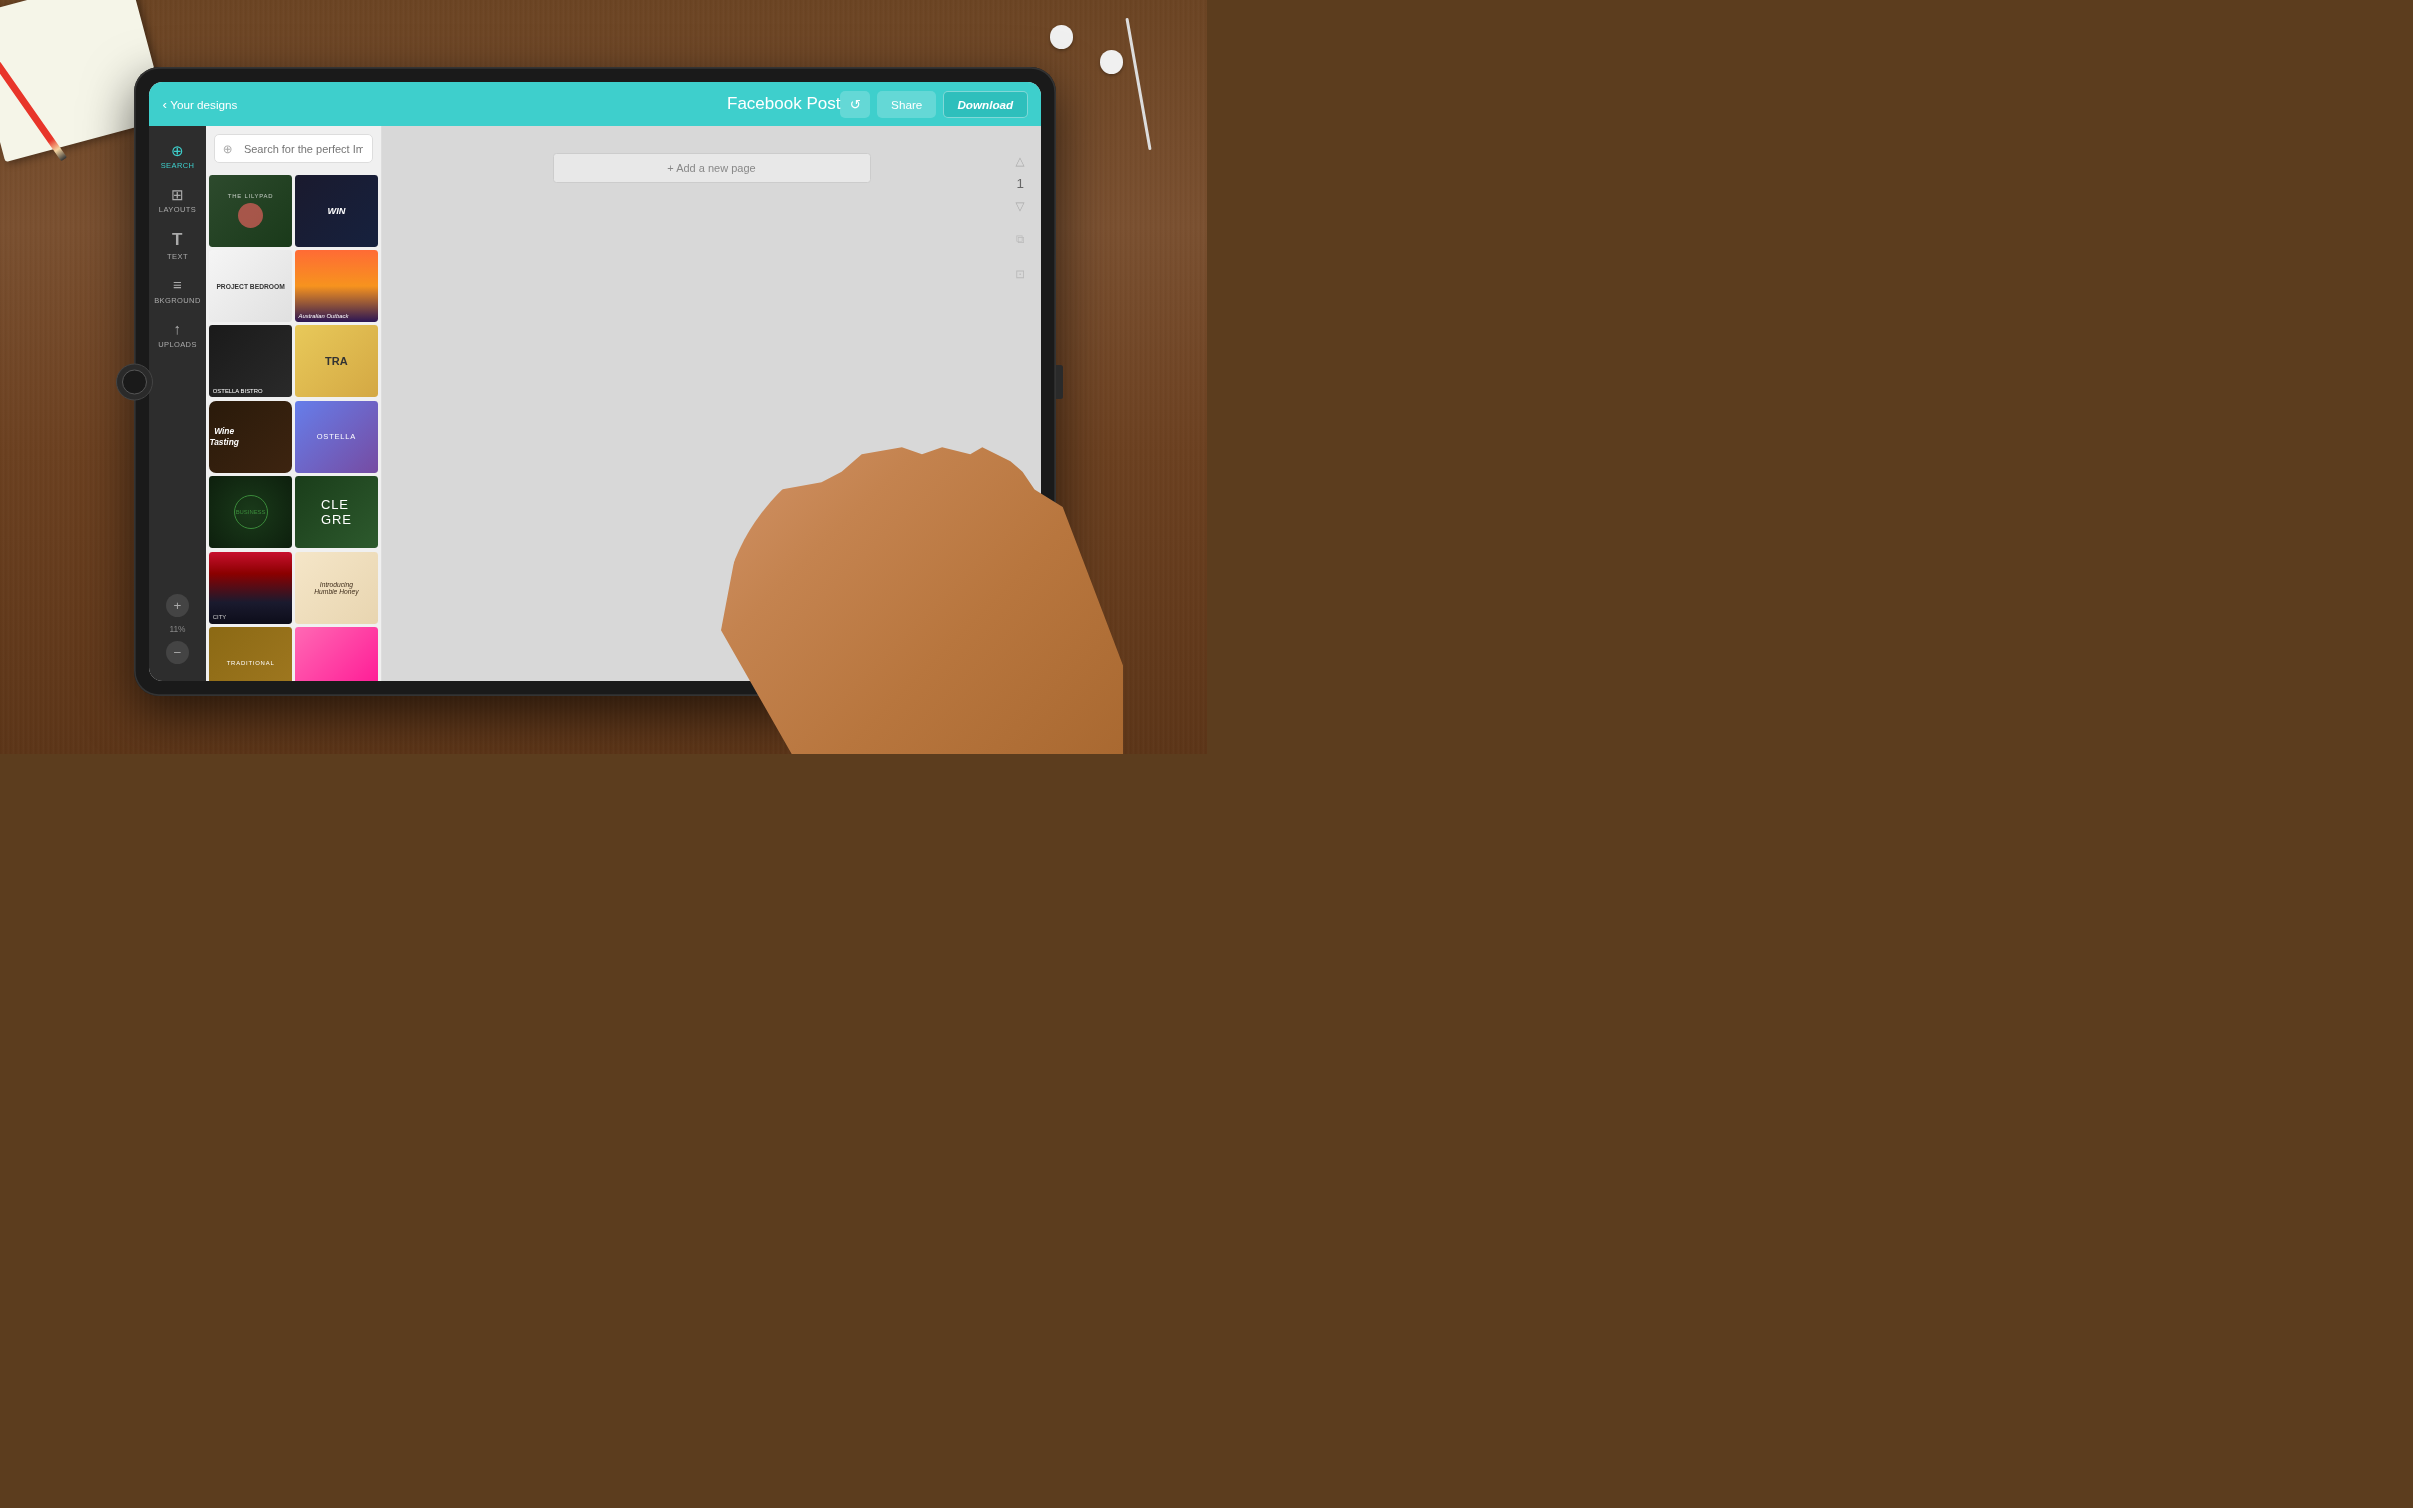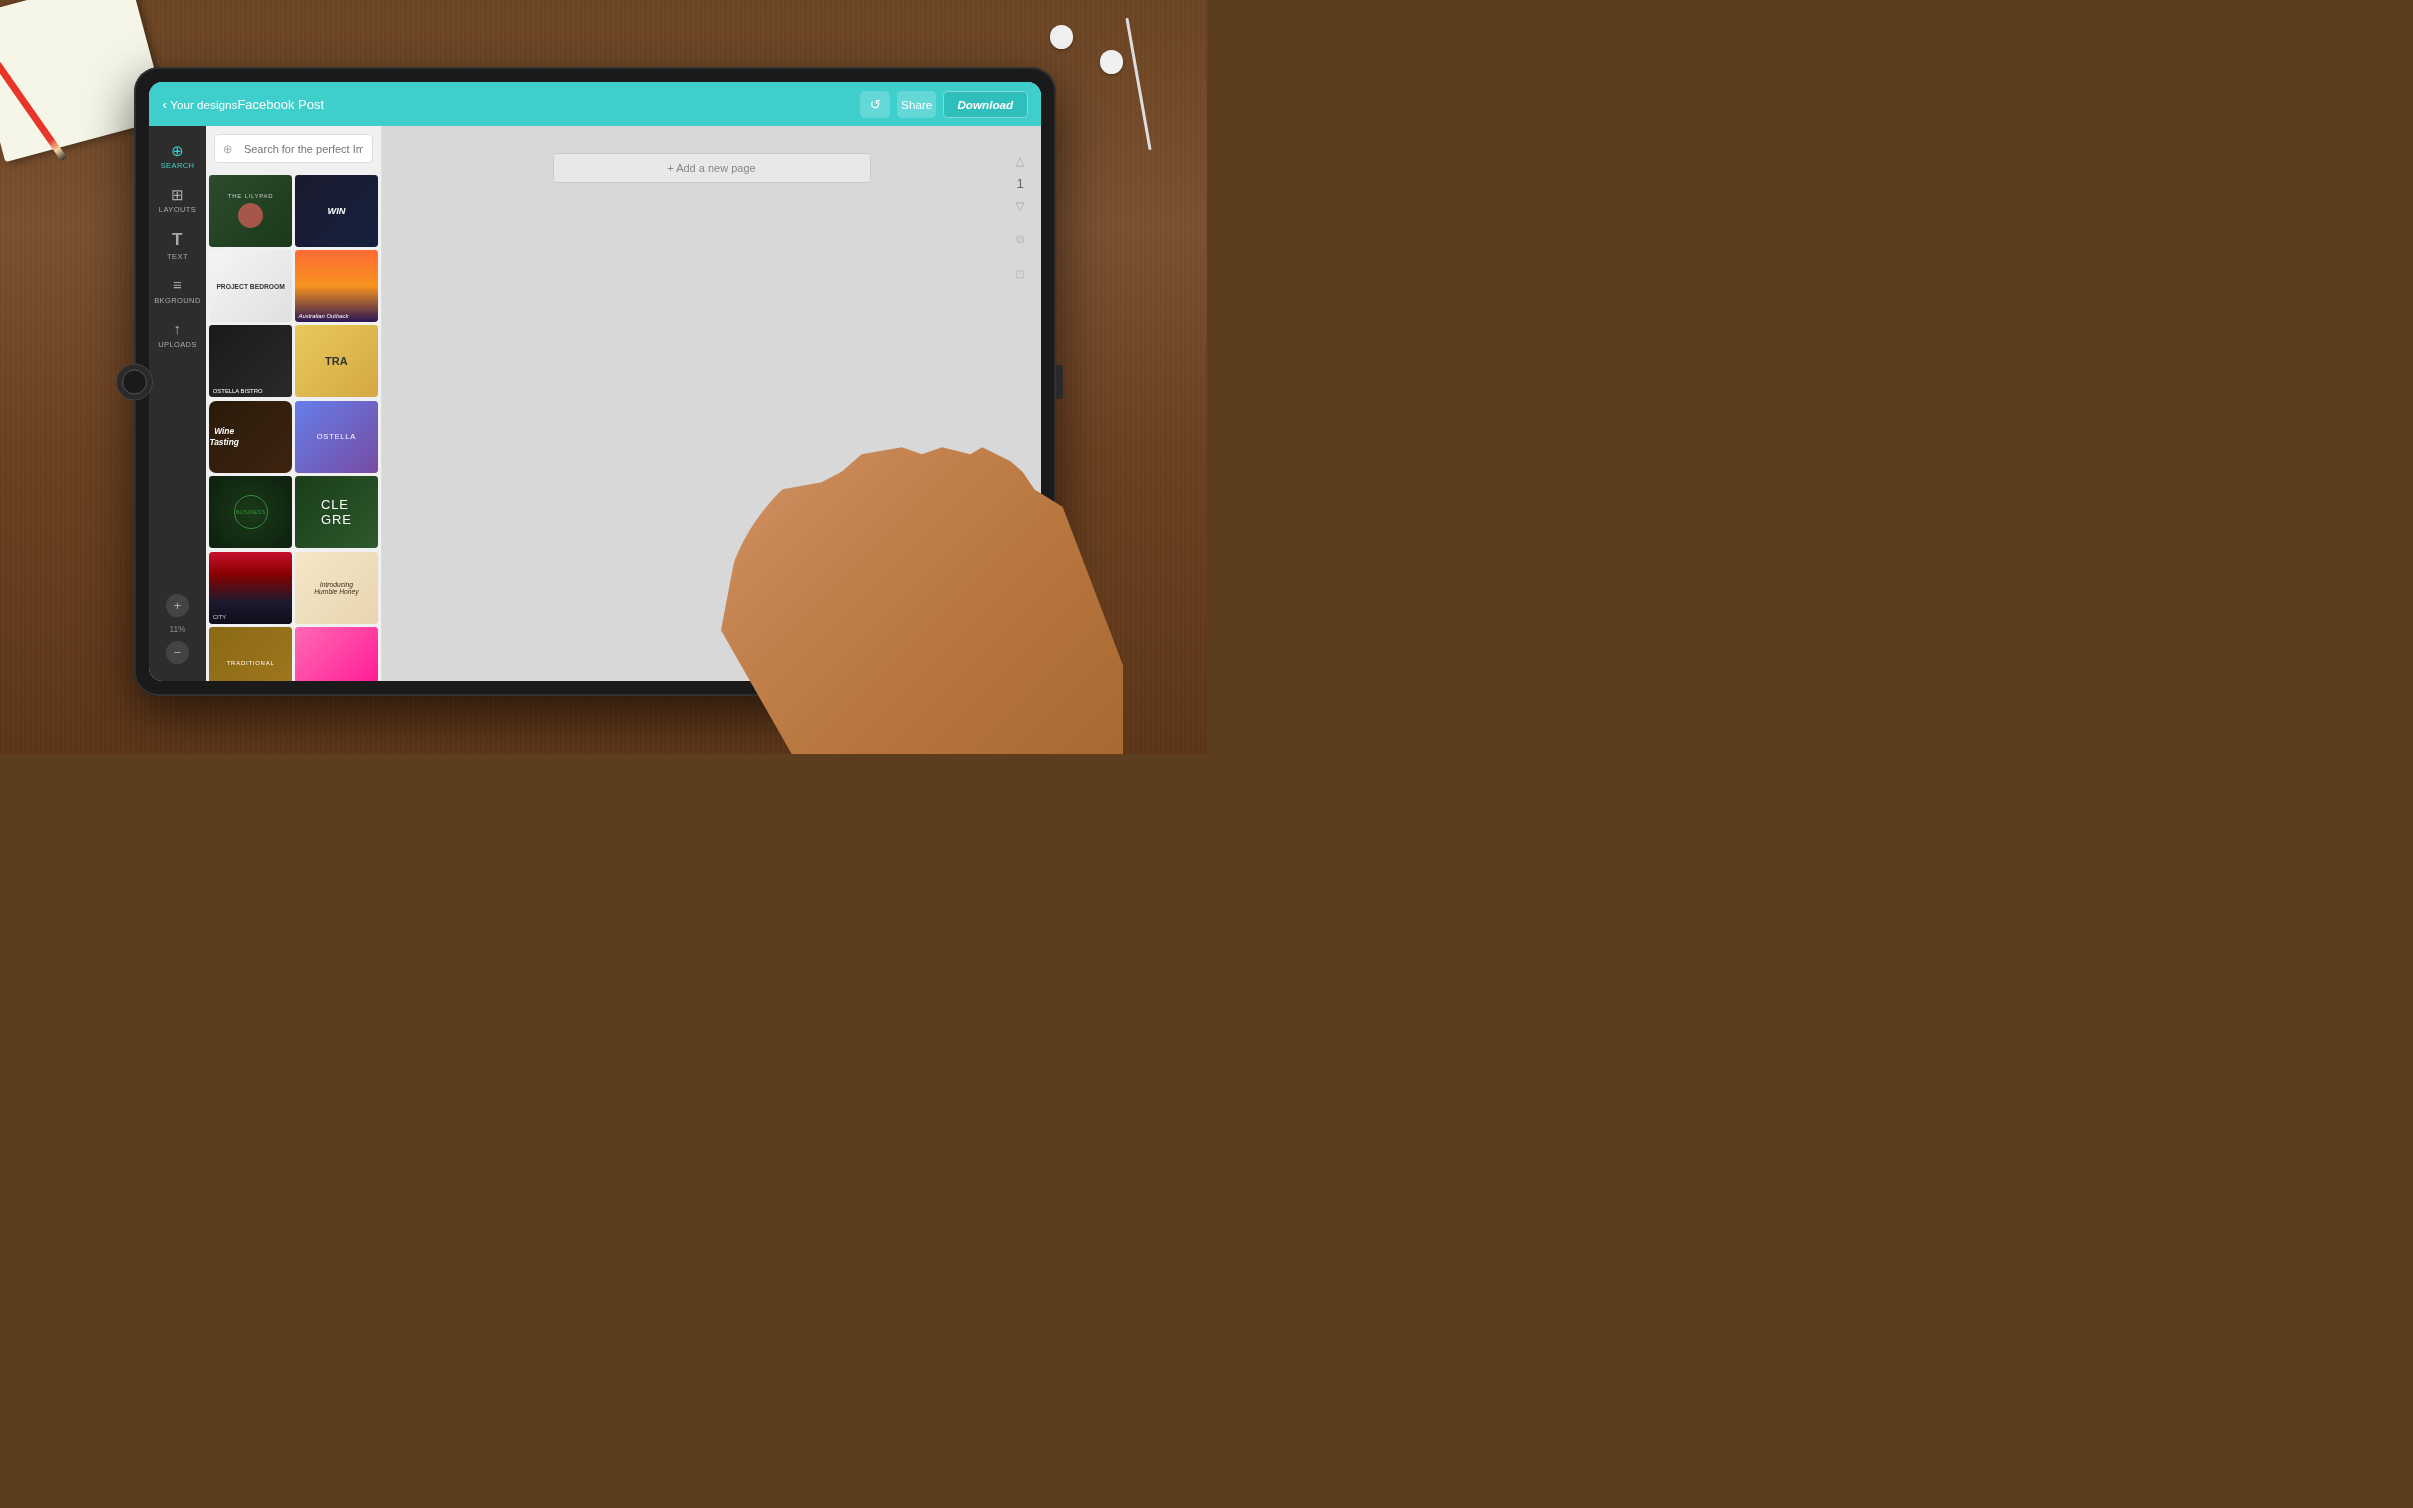--- a/index.html
+++ b/index.html
@@ -197,23 +197,23 @@
       cursor: pointer;
       white-space: nowrap;
     }
 
     .back-chevron {
       font-size: 13.4px;
     }
 
     .top-bar-title {
       flex: 1;
-      text-align: left;
-      color: white;
-      font-size: 13px;
+      text-align: right;
+      color: white;
+      font-size: 17px;
       font-weight: 500;
     }
 
     .top-bar-actions {
       display: flex;
       align-items: center;
       gap: 6.7px;
     }
 
     .undo-btn {
@@ -224,21 +224,21 @@
       display: flex;
       align-items: center;
       justify-content: center;
       cursor: pointer;
       color: white;
       font-size: 13.4px;
     }
 
     .share-btn {
       height: 27px;
-      padding: 0 4px;
+      padding: 0 14px;
       background: rgba(255,255,255,0.2);
       border-radius: 5px;
       display: flex;
       align-items: center;
       justify-content: center;
       cursor: pointer;
       color: white;
       font-size: 11.7px;
     }
 

